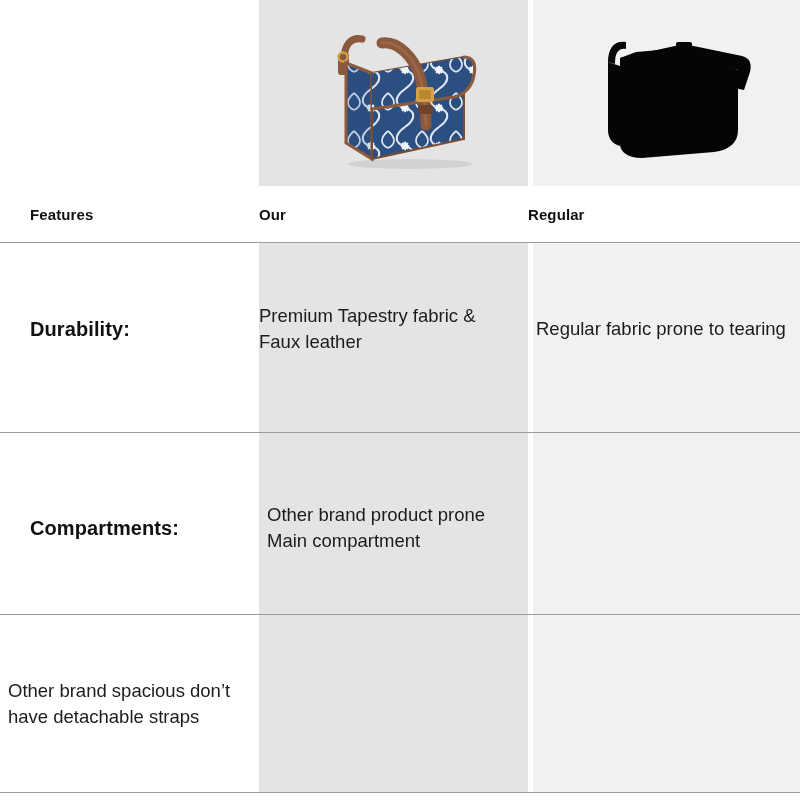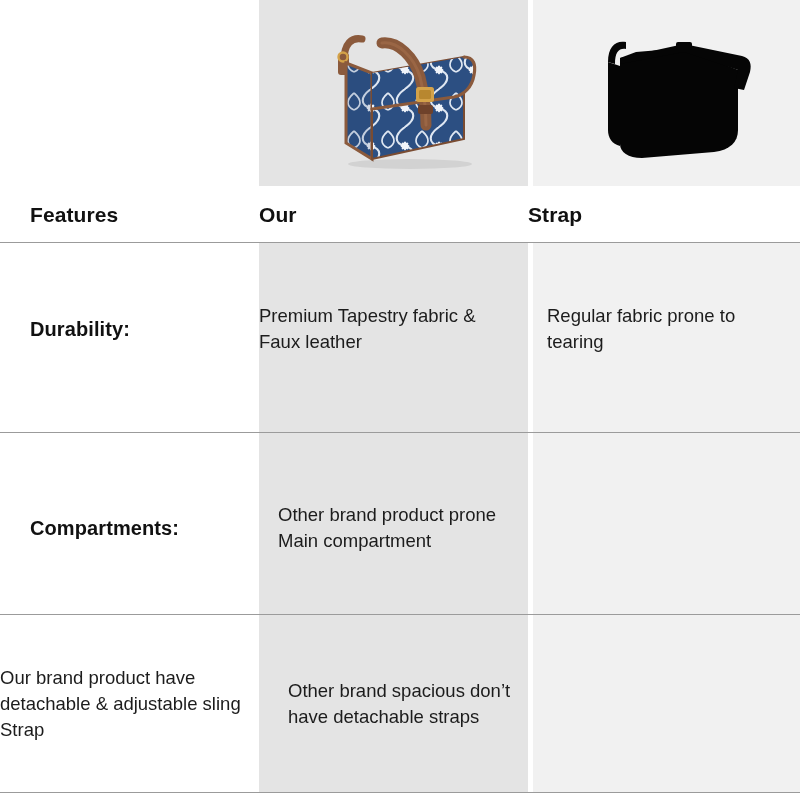--- a/index.html
+++ b/index.html
@@ -76,21 +76,21 @@
     background: #9b9b9b;
     z-index: 5;
   }
   .rule.h0 { top: 242px; }
   .rule.h1 { top: 432px; }
   .rule.h2 { top: 614px; }
   .rule.h3 { top: 792px; }
 
   
   .header-label {
-    font-size: 21px;
+    font-size: 15px;
     font-weight: 700;
     color: #111111;
     letter-spacing: 0.1px;
   }
   .cell.our .header-label,
   .cell.others .header-label {
     width: 100%;
   }
 
   .feature-label {
@@ -101,21 +101,21 @@
     letter-spacing: 0.1px;
   }
 
   .cell-text {
     font-size: 18.5px;
     font-weight: 400;
     color: #1c1c1c;
     line-height: 1.42;
   }
   .cell.our .cell-text    { padding-right: 10px; }
-  .cell.others .cell-text { padding-left: 19px; padding-right: 12px; }
+  .cell.others .cell-text { padding-left: 8px; padding-right: 12px; }
 
   
   .product-media {
     width: 100%;
     height: 100%;
     display: flex;
     align-items: center;
     justify-content: center;
   }
   .product-media svg { display: block; }
@@ -198,21 +198,21 @@
     </div>
 
     <div class="row header">
       <div class="cell feature">
         <span class="header-label">Features</span>
       </div>
       <div class="cell our">
         <span class="header-label">Our</span>
       </div>
       <div class="cell others">
-        <span class="header-label">Strap</span>
+        <span class="header-label">Regular</span>
       </div>
     </div>
 
     <div class="row r1">
       <div class="cell feature">
         <span class="feature-label">Durability:</span>
       </div>
       <div class="cell our">
         <span class="cell-text">Premium Tapestry fabric &amp; Faux leather</span>
       </div>
@@ -224,22 +224,19 @@
     <div class="row r2">
       <div class="cell feature">
         <span class="feature-label">Compartments:</span>
       </div>
       <div class="cell others">
         <span class="cell-text">Other brand product prone Main compartment</span>
       </div>
     </div>
 
     <div class="row r3">
-      <div class="cell our">
-        <span class="cell-text">Our brand product have detachable &amp; adjustable sling Strap</span>
-      </div>
       <div class="cell others">
         <span class="cell-text">Other brand spacious don’t have detachable straps</span>
       </div>
     </div>
 
   </div>
 </div>
 
 </body></html>

